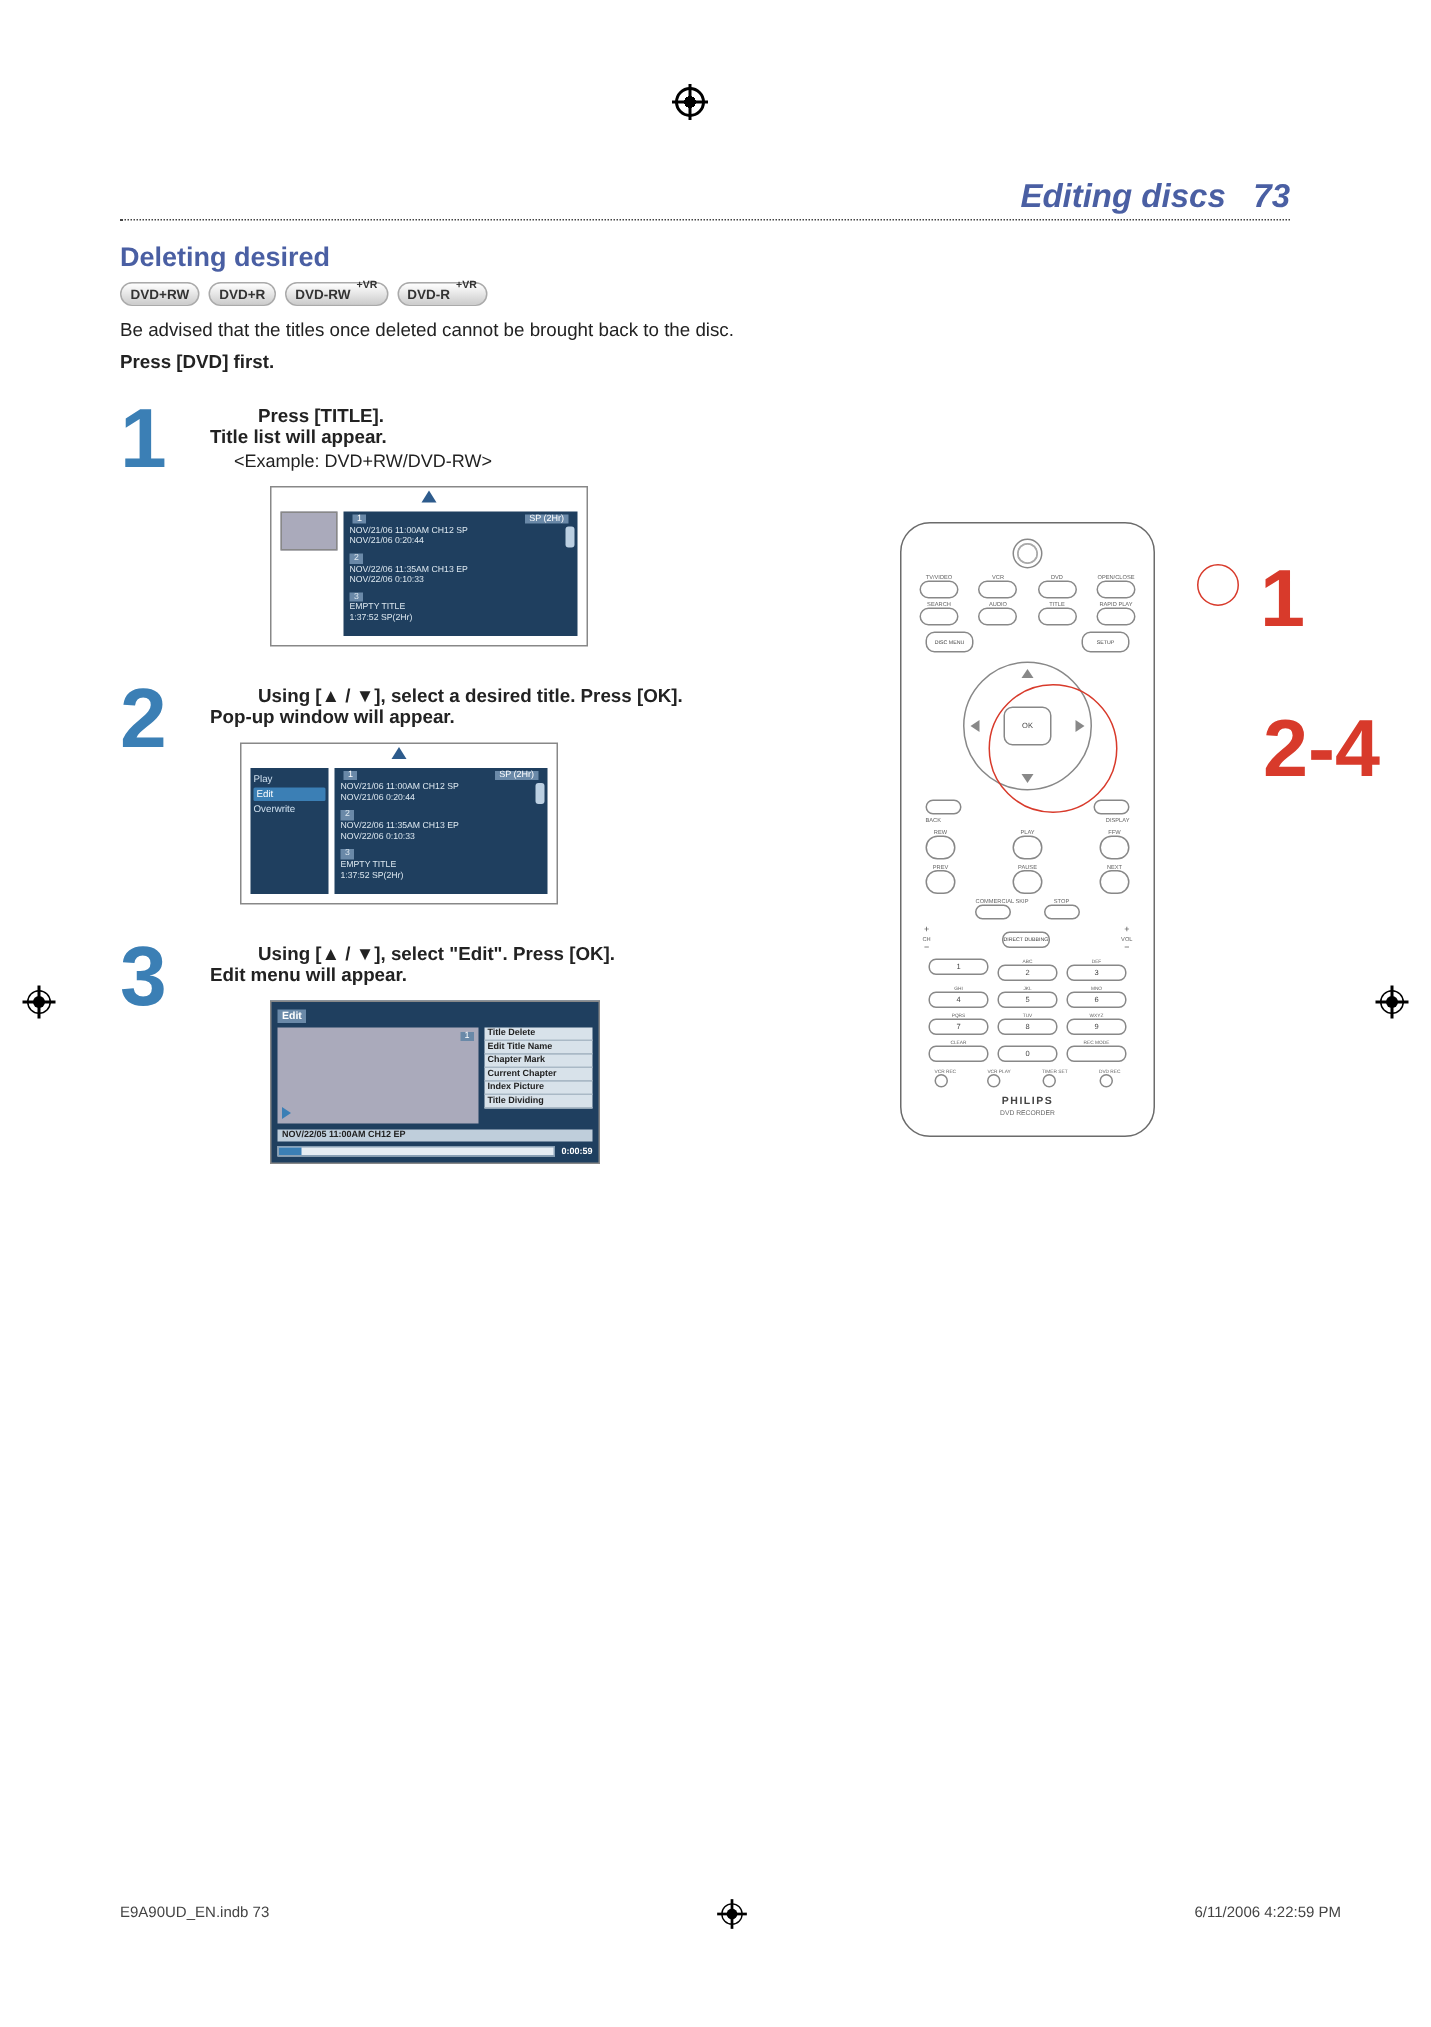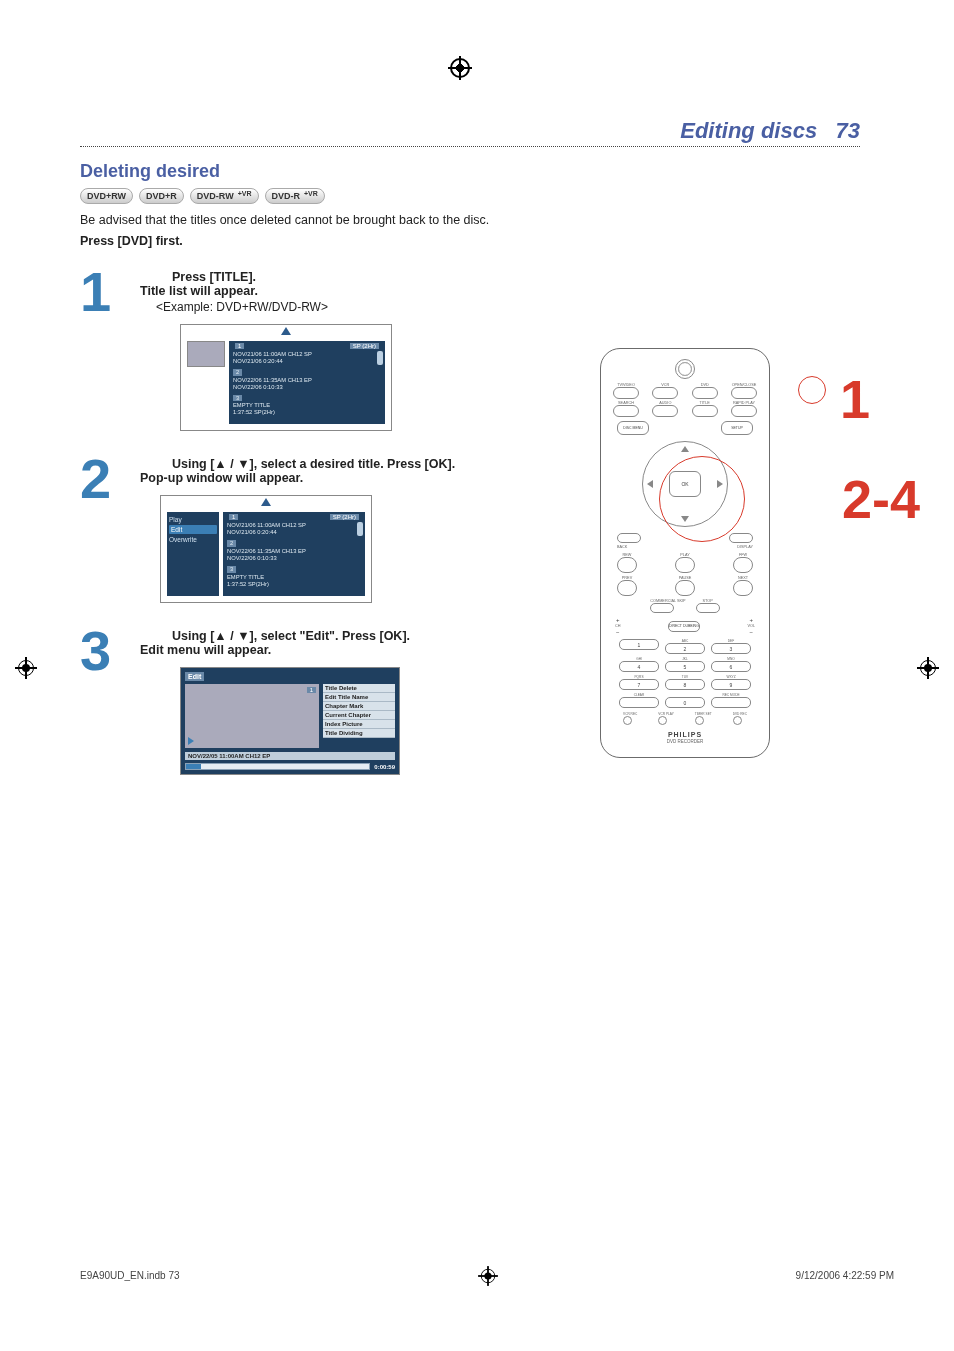--- a/index.html
+++ b/index.html
@@ -58,21 +58,21 @@
   .badge {
     font-size: 9px;
     padding: 2px 6px;
     border-radius: 10px;
     background: linear-gradient(#fff,#ccc);
     border: 1px solid #aaa;
     font-weight: bold;
     color: #333;
     position: relative;
     display: inline-flex;
-    align-items: flex-end;
+    align-items: flex-start;
     gap: 4px;
   }
   .badge .vr {
     font-size: 7px;
     position: relative;
     top: -4px;
   }
   .intro {
     font-size: 12.5px;
     line-height: 1.35;
@@ -845,14 +845,14 @@
     <div class="num n1">1</div>
     <div class="num n23">2-4</div>
   </div>
 </div>
 
 <div class="footer">
   <span>E9A90UD_EN.indb   73</span>
   <span class="center-mark">
     <span class="reg" style="position:relative; left:0; top:0; display:inline-block"><span class="inner"></span></span>
   </span>
-  <span>9/12/2006   4:22:59 PM</span>
+  <span>6/11/2006   4:22:59 PM</span>
 </div>
 
 </body></html>

